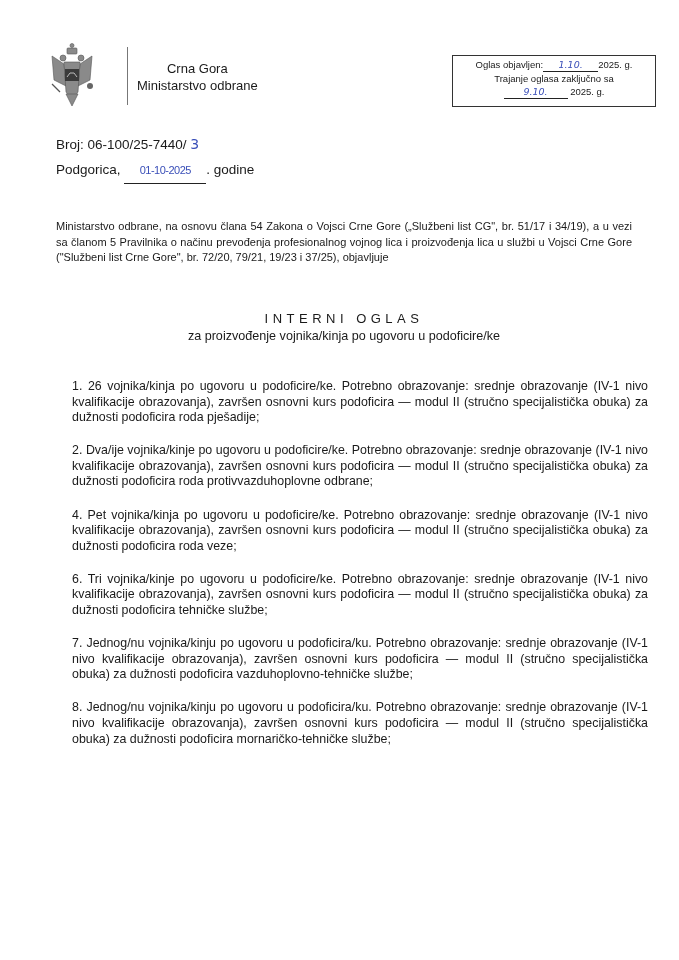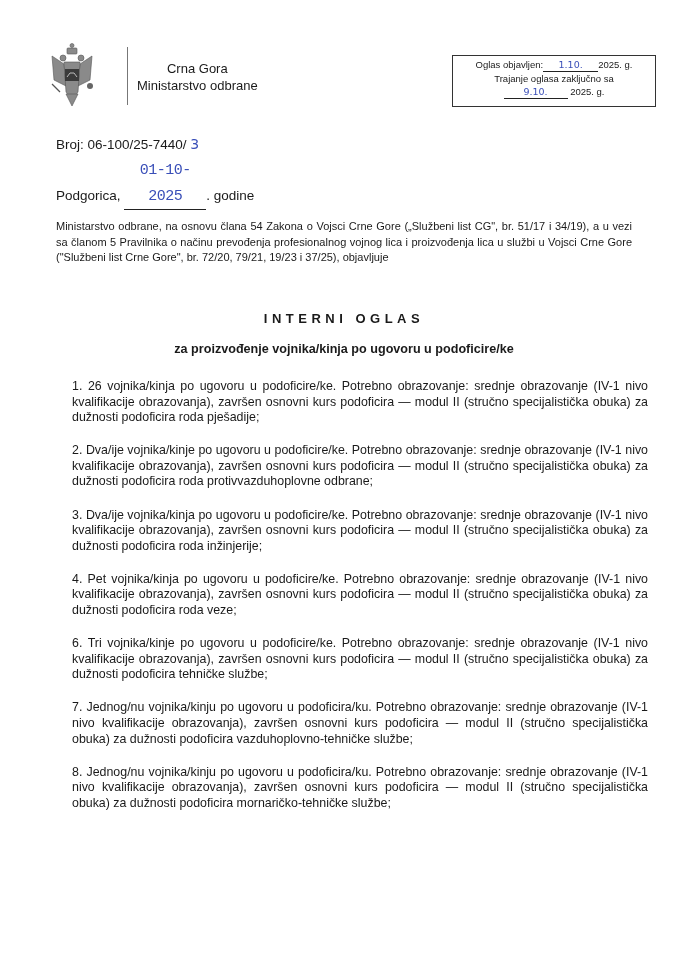--- a/index.html
+++ b/index.html
@@ -4,27 +4,27 @@
 <style>
   html, body { margin:0; padding:0; background:#ffffff; }
   body { width:679px; height:960px; position:relative; overflow:hidden;
          font-family:"Liberation Sans", sans-serif; color:#1a1a1a; }
   .abs { position:absolute; }
   .crest { left:48px; top:42px; width:48px; height:66px; }
   .vline { left:127px; top:47px; width:1px; height:58px; background:#777; }
   .org { left:137px; top:60px; font-size:13px; line-height:17px;text-align:center; }
   .notice-box { left:452px; top:55px; width:204px; height:52px; border:1px solid #333; box-sizing:border-box;
                 font-size:9.5px; line-height:13px; text-align:center; padding-top:2px; }
-  .hand { font-family:"DejaVu Sans", sans-serif; color:#3a4fb8; }
+  .hand { font-family:"DejaVu Sans", sans-serif; color:#3a4fb8; font-style:italic; }
   .uline { display:inline-block; border-bottom:1px solid #222; text-align:center; }
   .ref { left:56px; top:132px; font-size:13.5px; line-height:25px; }
   .intro { left:56px; top:219px; width:576px; font-size:11px; line-height:15.6px; text-align:justify; }
-  .title { left:56px; top:311px; width:576px; text-align:center; font-weight:bold; }
+  .title { left:56px; top:311px; width:576px; text-align:center; font-weight:normal; }
   .title .t1 { font-size:13px; letter-spacing:4.5px; }
-  .title .t2 { font-size:12.6px; margin-top:16px; }
+  .title .t2 { font-size:12.6px; margin-top:3px; }
   .items { left:72px; top:379px; width:576px; font-size:12.4px; line-height:15.6px; }
   .item { text-align:justify; margin:0 0 17.5px 0; }
 </style>
 </head>
 <body>
 
 <div class="abs crest">
   <svg width="48" height="66" viewBox="0 0 48 66">
     <g fill="#8a8a8a" stroke="#555" stroke-width="0.6">
 
@@ -66,32 +66,31 @@
   </div>
 </div>
 
 <div class="abs ref">
   <div>
     <span>Broj: 06-100/25-7440/</span>
     <span class="hand" style="font-size:14px; font-style:normal;">3</span>
   </div>
   <div>
     <span>Podgorica,</span>
-    <span class="uline" style="width:82px;"><span style="color:#3a4fb8; font-size:15px; font-family:Liberation Mono, monospace; letter-spacing:-0.5px;">01-10-2025</span></span><span>. godine</span>
+    <span class="uline" style="width:82px;"><span style="color:#3a4fb8; font-size:11px; font-family:Liberation Sans, sans-serif; letter-spacing:-0.5px;">01-10-2025</span></span><span>. godine</span>
   </div>
 </div>
 
 <div class="abs intro">Ministarstvo odbrane, na osnovu člana 54 Zakona o Vojsci Crne Gore („Službeni list CG", br. 51/17 i 34/19), a u vezi sa članom 5 Pravilnika o načinu prevođenja profesionalnog vojnog lica i proizvođenja lica u službi u Vojsci Crne Gore ("Službeni list Crne Gore", br. 72/20, 79/21, 19/23 i 37/25), objavljuje</div>
 
 <div class="abs title">
   <div class="t1">INTERNI OGLAS</div>
   <div class="t2">za proizvođenje vojnika/kinja po ugovoru u podoficire/ke</div>
 </div>
 
 <div class="abs items">
   <p class="item">1. 26 vojnika/kinja po ugovoru u podoficire/ke. Potrebno obrazovanje: srednje obrazovanje (IV-1 nivo kvalifikacije obrazovanja), završen osnovni kurs podoficira — modul II (stručno specijalistička obuka) za dužnosti podoficira roda pješadije;</p>
   <p class="item">2. Dva/ije vojnika/kinje po ugovoru u podoficire/ke. Potrebno obrazovanje: srednje obrazovanje (IV-1 nivo kvalifikacije obrazovanja), završen osnovni kurs podoficira — modul II (stručno specijalistička obuka) za dužnosti podoficira roda protivvazduhoplovne odbrane;</p>
-  <p class="item">3. Dva/ije vojnika/kinja po ugovoru u podoficire/ke. Potrebno obrazovanje: srednje obrazovanje (IV-1 nivo kvalifikacije obrazovanja), završen osnovni kurs podoficira — modul II (stručno specijalistička obuka) za dužnosti podoficira roda inžinjerije;</p>
   <p class="item">4. Pet vojnika/kinja po ugovoru u podoficire/ke. Potrebno obrazovanje: srednje obrazovanje (IV-1 nivo kvalifikacije obrazovanja), završen osnovni kurs podoficira — modul II (stručno specijalistička obuka) za dužnosti podoficira roda veze;</p>
   <p class="item">6. Tri vojnika/kinje po ugovoru u podoficire/ke. Potrebno obrazovanje: srednje obrazovanje (IV-1 nivo kvalifikacije obrazovanja), završen osnovni kurs podoficira — modul II (stručno specijalistička obuka) za dužnosti podoficira tehničke službe;</p>
   <p class="item">7. Jednog/nu vojnika/kinju po ugovoru u podoficira/ku. Potrebno obrazovanje: srednje obrazovanje (IV-1 nivo kvalifikacije obrazovanja), završen osnovni kurs podoficira — modul II (stručno specijalistička obuka) za dužnosti podoficira vazduhoplovno-tehničke službe;</p>
   <p class="item">8. Jednog/nu vojnika/kinju po ugovoru u podoficira/ku. Potrebno obrazovanje: srednje obrazovanje (IV-1 nivo kvalifikacije obrazovanja), završen osnovni kurs podoficira — modul II (stručno specijalistička obuka) za dužnosti podoficira mornaričko-tehničke službe;</p>
 </div>
 
 </body></html>

